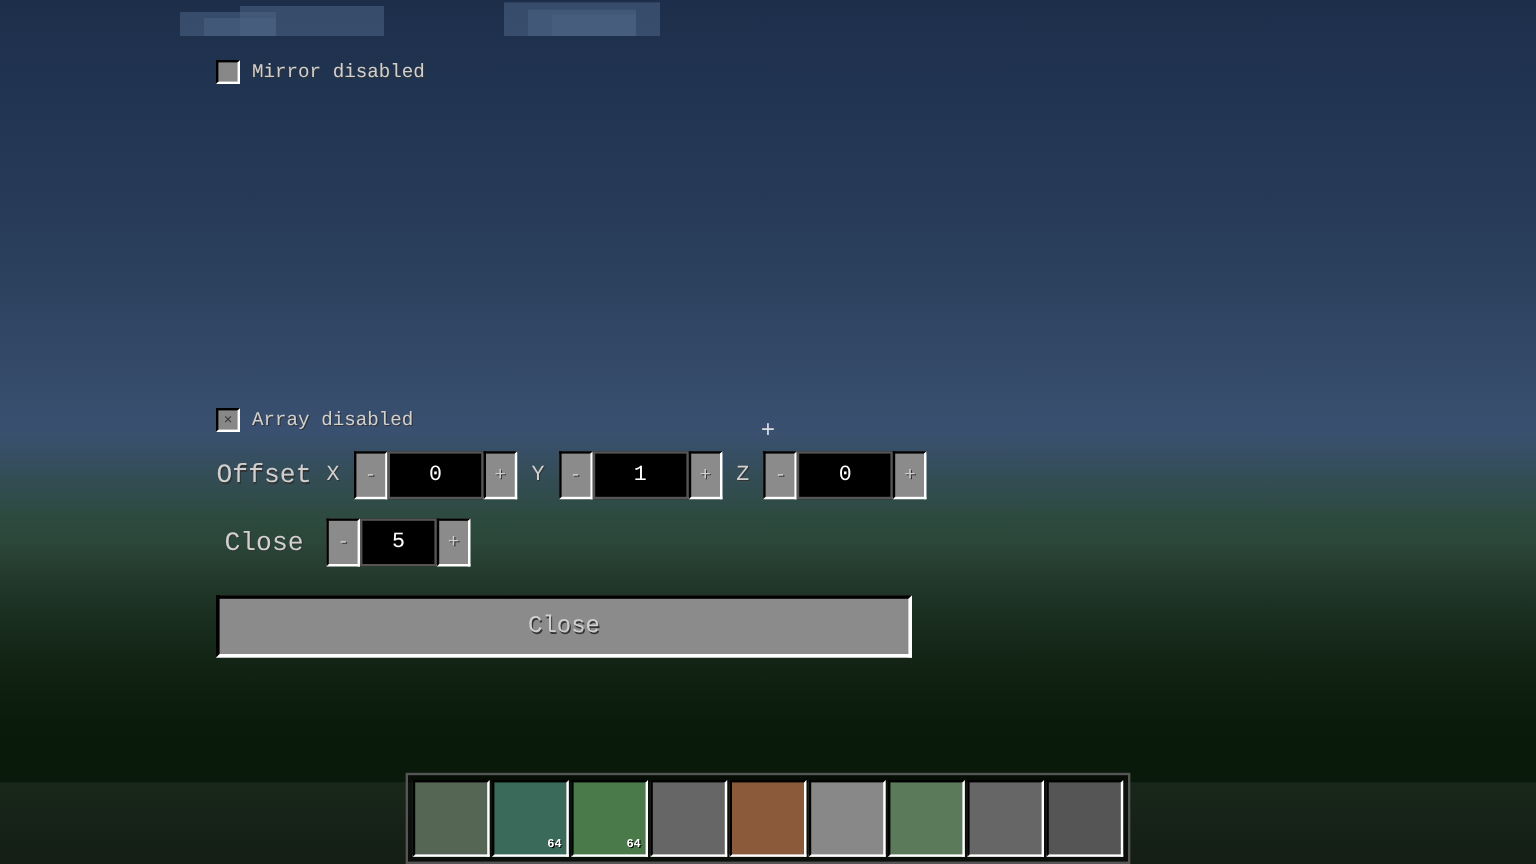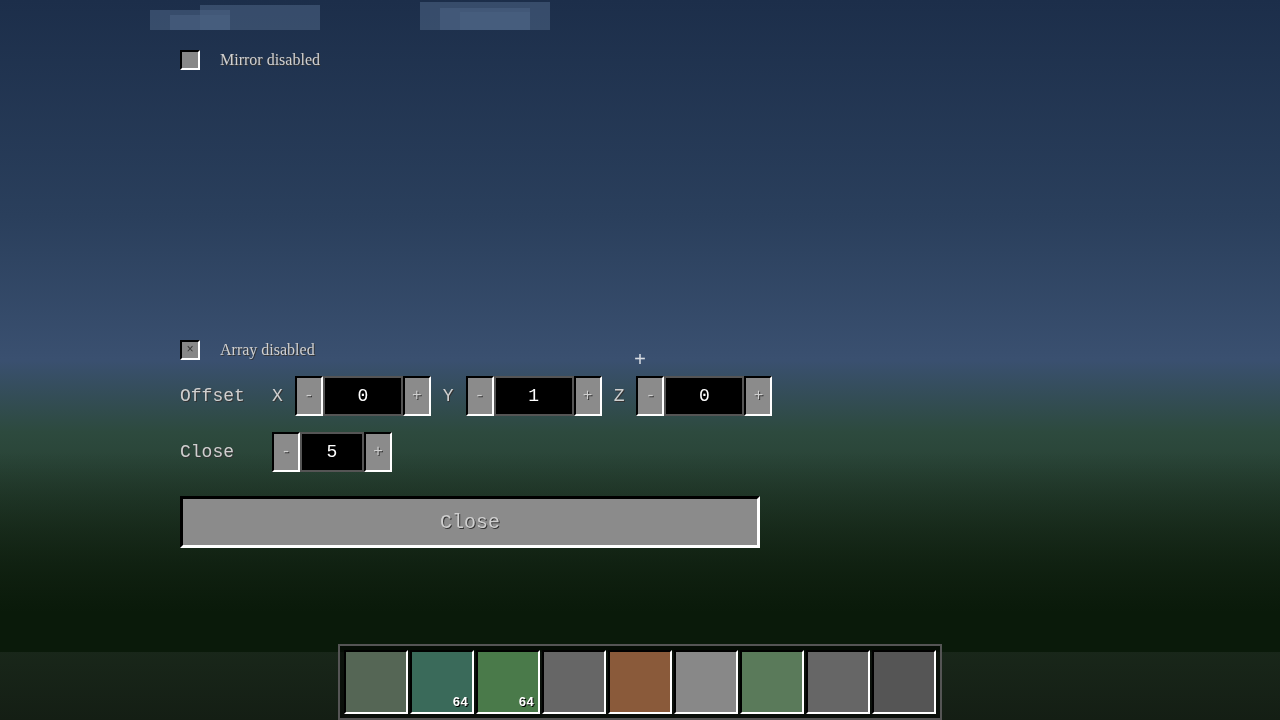--- a/index.html
+++ b/index.html
@@ -69,21 +69,21 @@
       display: flex;
       align-items: center;
       justify-content: center;
     }
 
     .hotbar-slot .count {
       position: absolute;
       bottom: 2px;
       right: 4px;
       color: white;
-      font-size: 13px;
+      font-size: 10px;
       font-weight: bold;
       text-shadow: 1px 1px 0 #000;
     }
 
     
     .mc-checkbox-row {
       position: absolute;
       top: 50px;
       left: 180px;
       display: flex;
@@ -101,23 +101,22 @@
       border-bottom-color: #fff;
       display: flex;
       align-items: center;
       justify-content: center;
       cursor: pointer;
     }
 
     .mc-checkbox-label {
       color: #d0d0d0;
       font-size: 16px;
-      font-family: Liberation Serif, serif;
-      text-shadow: 1px 1px 0 #333;
-      margin-left: 10px;
+      font-family: Liberation Mono, monospace;
+      text-shadow: 1px 1px 0 #333;
     }
 
     
     .mc-dialog {
       position: absolute;
       left: 180px;
       top: 340px;
       z-index: 30;
       display: flex;
       flex-direction: column;
@@ -146,24 +145,25 @@
     }
 
     .mc-row {
       display: flex;
       align-items: center;
       gap: 12px;
     }
 
     .mc-label {
       color: #d0d0d0;
-      font-size: 18px;
+      font-size: 22px;
       font-family: 'Courier New', monospace;
       text-shadow: 1px 1px 0 #333;
       min-width: 80px;
+      text-align: center;
     }
 
     .mc-axis-label {
       color: #d0d0d0;
       font-size: 18px;
       font-family: 'Courier New', monospace;
       text-shadow: 1px 1px 0 #333;
     }
 
     .mc-spinner {

